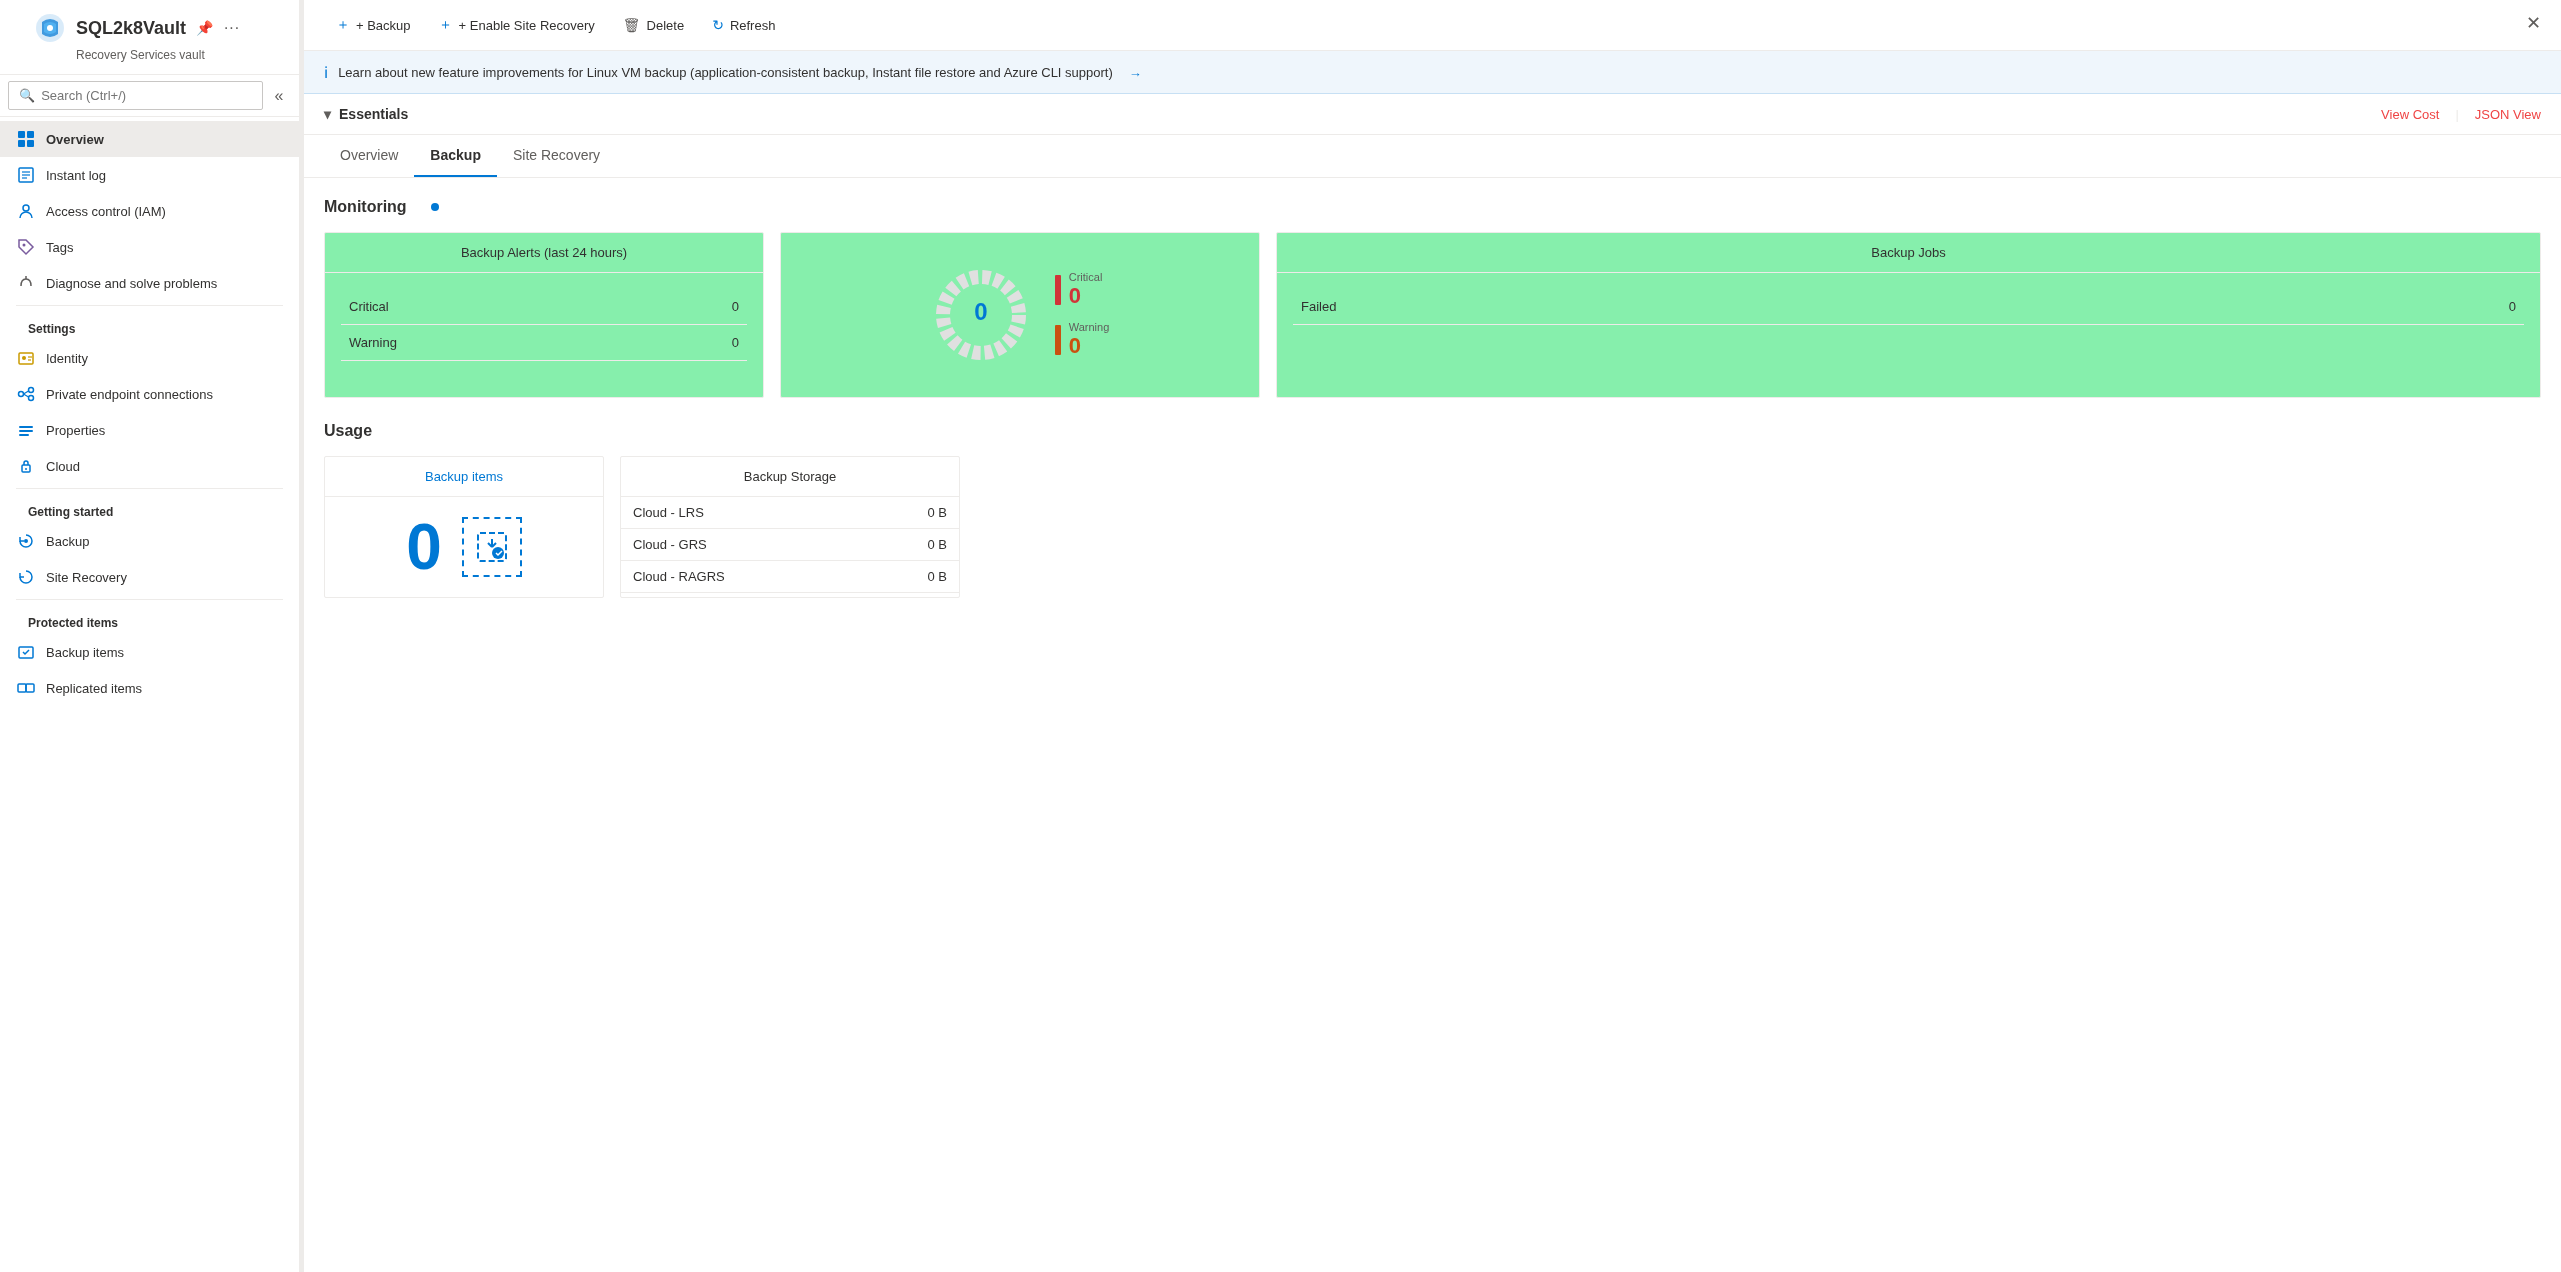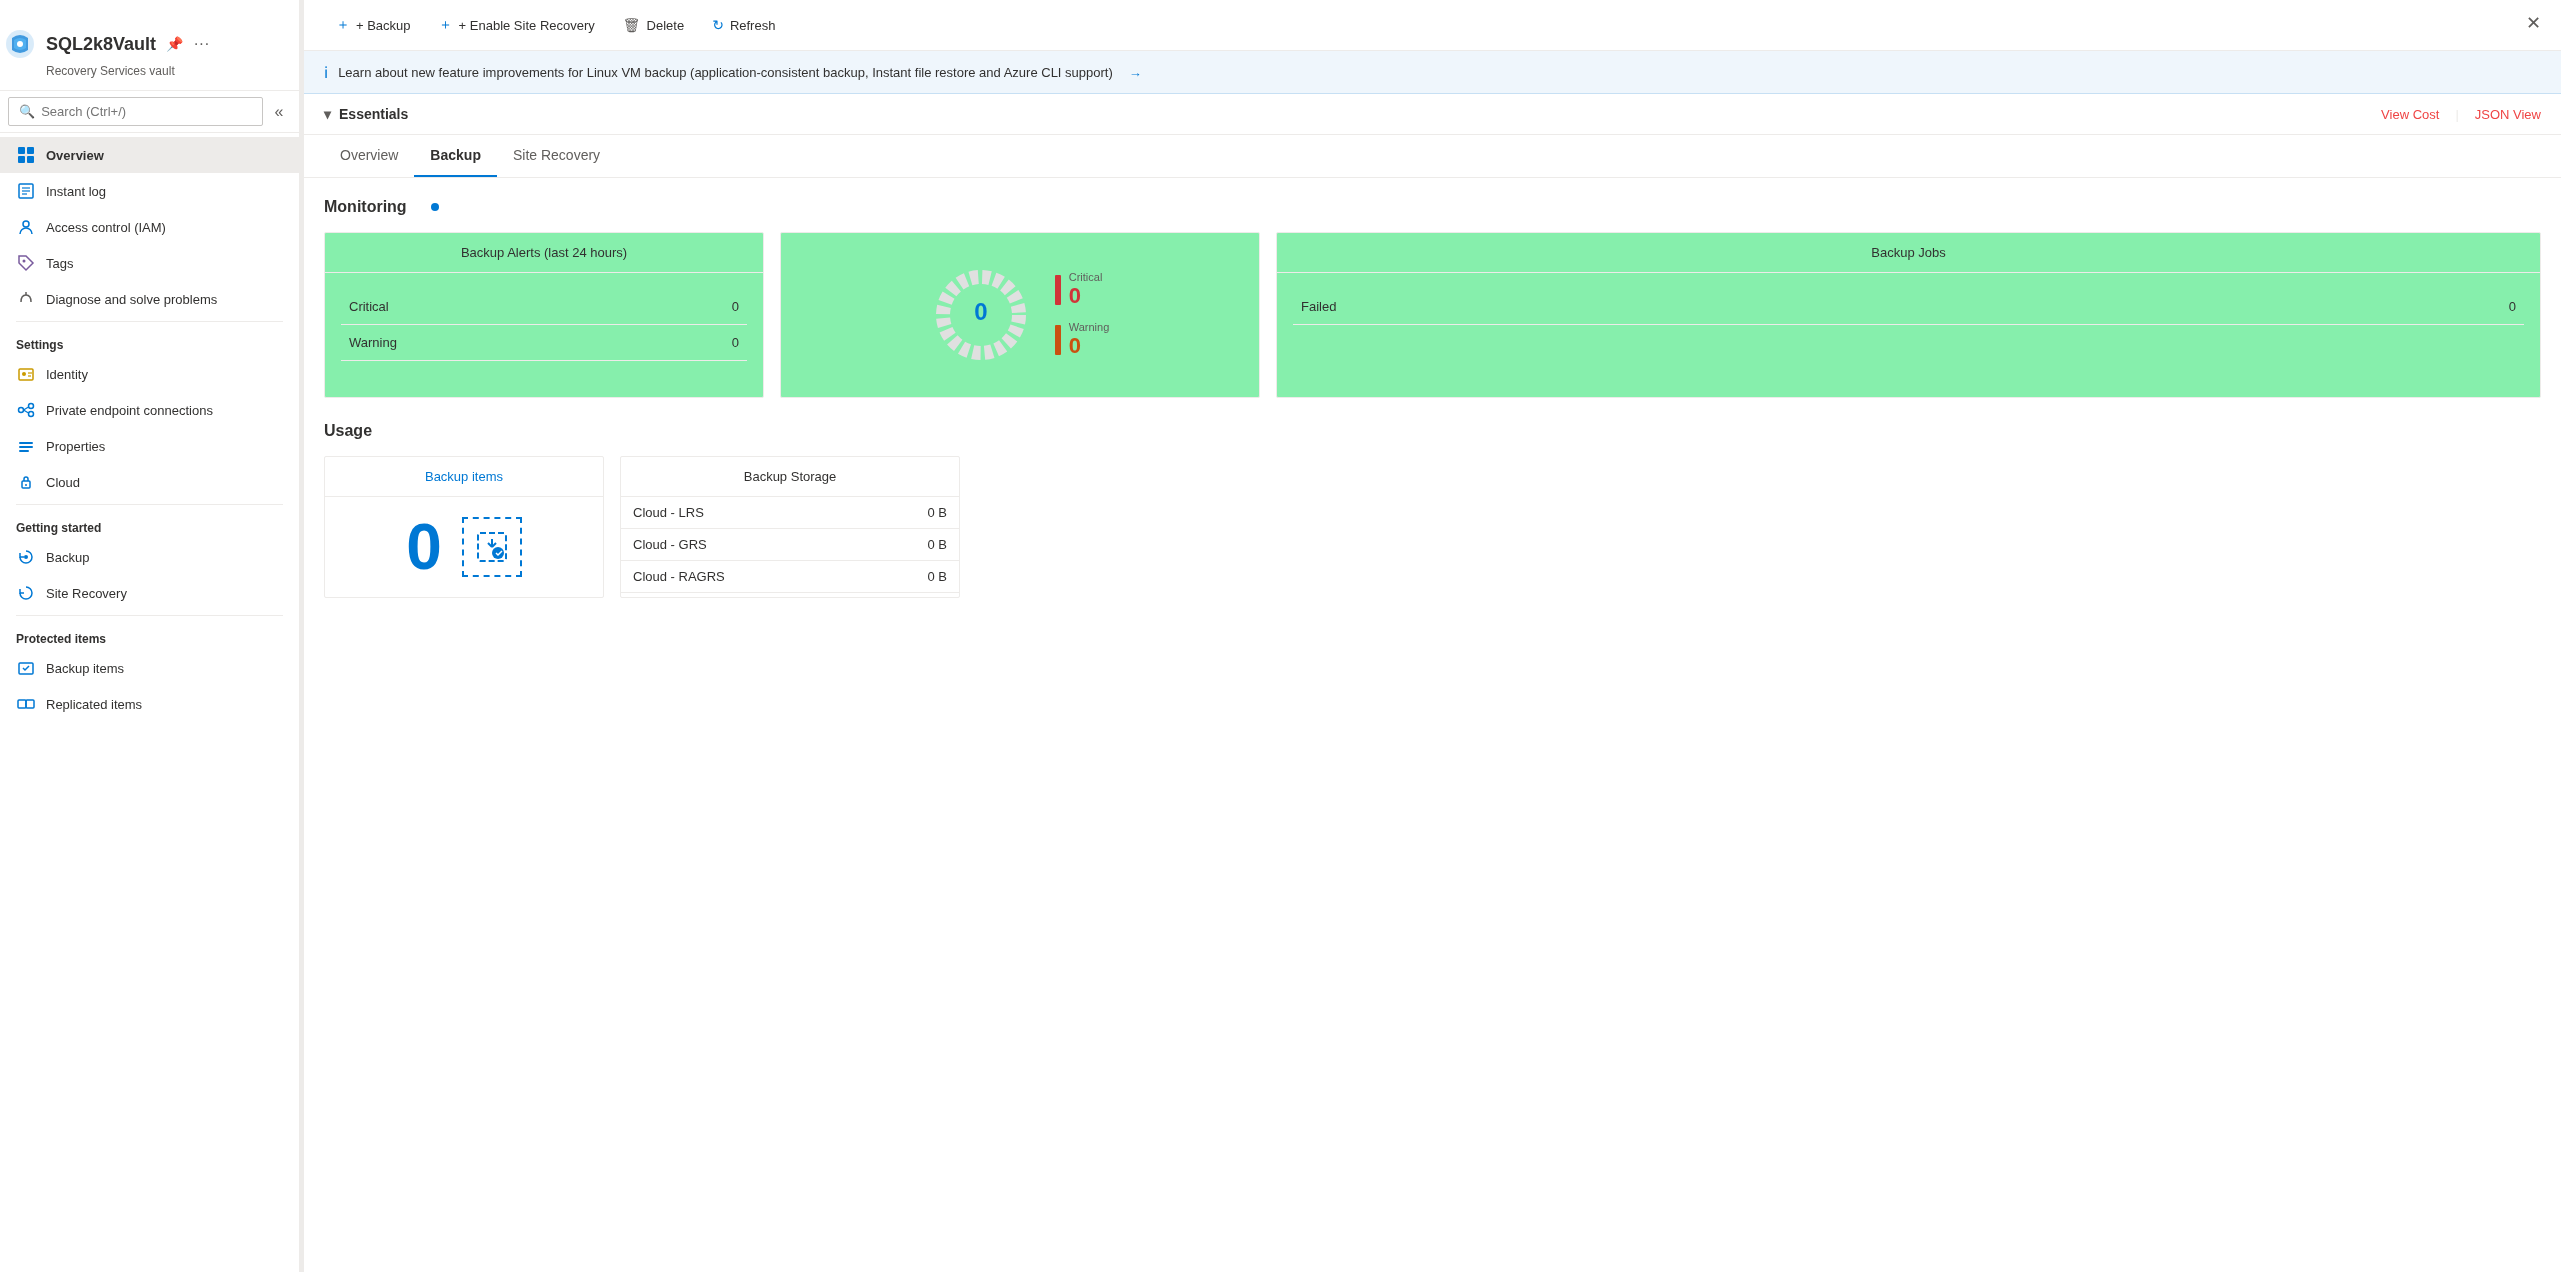--- a/index.html
+++ b/index.html
@@ -1,37 +1,37 @@
 <!DOCTYPE html>
 <html><head>
   <meta charset="utf-8">
   <style>
     * { box-sizing: border-box; margin: 0; padding: 0; }
     body { font-family: 'Segoe UI', Arial, sans-serif; font-size: 13px; background: #f3f2f1; color: #323130; display: flex; height: 100vh; overflow: hidden; }
 
     
     .sidebar { width: 300px; min-width: 300px; background: #fff; border-right: 1px solid #edebe9; display: flex; flex-direction: column; overflow: hidden; }
-    .sidebar-header { padding: 12px 4px; border-bottom: 1px solid #edebe9; margin-top: 16px; }
+    .sidebar-header { padding: 12px 34px; border-bottom: 1px solid #edebe9; }
     .sidebar-logo { display: flex; align-items: center; gap: 10px; margin-bottom: 4px; }
     .sidebar-logo-icon { width: 32px; height: 32px; }
     .sidebar-title { font-size: 18px; font-weight: 600; color: #323130; }
     .sidebar-subtitle { font-size: 12px; color: #605e5c; margin-left: 42px; }
     .pin-icon { color: #605e5c; font-size: 14px; cursor: pointer; }
     .more-icon { color: #605e5c; font-size: 16px; cursor: pointer; }
 
     .search-box { margin: 8px 12px; padding: 6px 10px; border: 1px solid #c8c6c4; border-radius: 2px; font-size: 13px; width: calc(100% - 24px); display: flex; align-items: center; gap: 6px; background: #fff; }
     .search-box input { border: none; outline: none; font-size: 13px; width: 100%; }
 
     .collapse-btn { width: 24px; height: 24px; border: none; background: none; cursor: pointer; color: #605e5c; font-size: 16px; }
 
     .sidebar-nav { overflow-y: auto; flex: 1; padding: 4px 0; }
     .nav-item { display: flex; align-items: center; gap: 10px; padding: 8px 16px; cursor: pointer; color: #323130; font-size: 13px; }
     .nav-item.active { background: #edebe9; font-weight: 600; }
     .nav-icon { width: 20px; height: 20px; display: flex; align-items: center; justify-content: center; flex-shrink: 0; }
-    .nav-section-label { padding: 12px 16px 4px; font-size: 12px; font-weight: 600; color: #323130; }
+    .nav-section-label { padding: 12px 28px 4px; font-size: 12px; font-weight: 600; color: #323130; }
     .nav-divider { border: none; border-top: 1px solid #edebe9; margin: 4px 16px; }
 
     
     .sidebar-nav::-webkit-scrollbar { width: 6px; }
     .sidebar-nav::-webkit-scrollbar-track { background: #f3f2f1; }
     .sidebar-nav::-webkit-scrollbar-thumb { background: #c8c6c4; border-radius: 3px; }
 
     
     .main { flex: 1; display: flex; flex-direction: column; overflow: hidden; background: #fff; }
 

